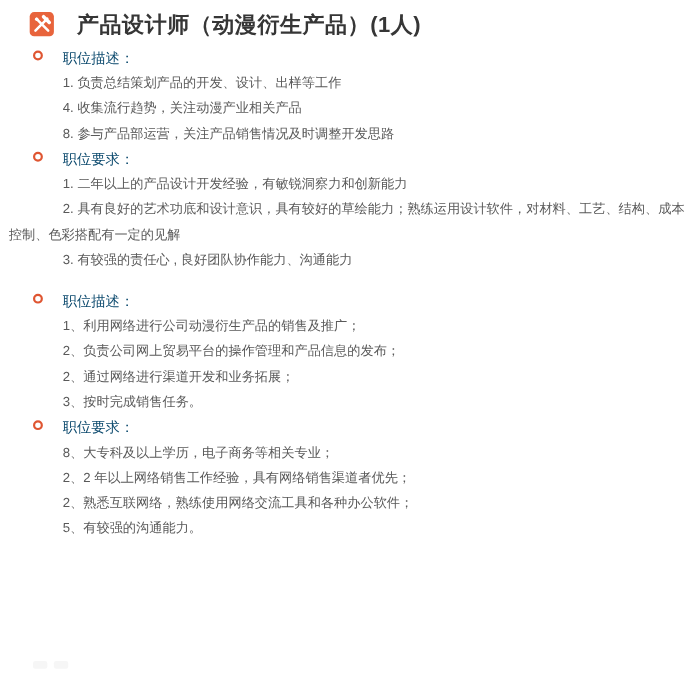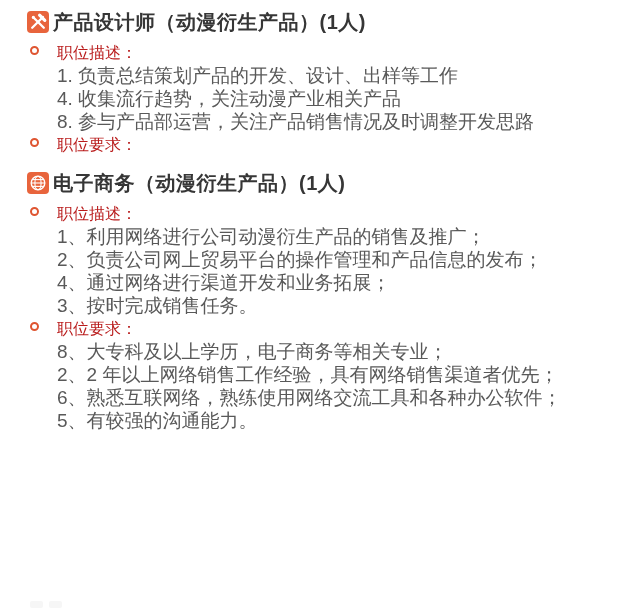--- a/index.html
+++ b/index.html
@@ -14,21 +14,21 @@
   }
   .page {
     padding: 9px 0 0 8px;
     width: 631px;
   }
   .section { }
   .section + .section { margin-top: 14px; }
   .section-header {
     display: flex;
     align-items: center;
-    gap: 4px;
+    gap: 21px;
     height: 26px;
     margin: 0 0 6px 19px;
   }
   .icon-box {
     width: 22px;
     height: 22px;
     border-radius: 4px;
     background: #e8643c;
     display: flex;
     align-items: center;
@@ -38,36 +38,36 @@
   .section-title {
     font-size: 20px;
     font-weight: bold;
     color: #363636;
     white-space: nowrap;
     letter-spacing: 0.5px;
   }
   .block-label {
     position: relative;
     line-height: 23px;
-    font-size: 16px;
-    color: #b91c1c;
+    font-size: 13px;
+    color: #0c4a6e;
     padding-left: 49px;
   }
   .ring {
     position: absolute;
     left: 22px;
     top: 5px;
     width: 9px;
     height: 9px;
     border: 2px solid #df5531;
     border-radius: 50%;
     background: transparent;
   }
   .job-item {
-    font-size: 19px;
+    font-size: 12px;
     line-height: 23px;
     color: #595959;
     text-indent: 49px;
     padding-right: 6px;
   }
   .peek {
     position: absolute;
     top: 601px;
     height: 7px;
     width: 13px;
@@ -103,57 +103,50 @@
           <p class="job-item">1. 负责总结策划产品的开发、设计、出样等工作</p>
           <p class="job-item">4. 收集流行趋势，关注动漫产业相关产品</p>
           <p class="job-item">8. 参与产品部运营，关注产品销售情况及时调整开发思路</p>
         </div>
     </div>
     <div class="block">
       <div class="block-label">
         <span class="ring"></span>
         <span>职位要求：</span>
       </div>
+      <div>
+          <p class="job-item">1. 二年以上的产品设计开发经验，有敏锐洞察力和创新能力</p>
+          <p class="job-item">2. 具有良好的艺术功底和设计意识，具有较好的草绘能力；熟练运用设计软件，对材料、工艺、结构、成本控制、色彩搭配有一定的见解</p>
+          <p class="job-item">3. 有较强的责任心 , 良好团队协作能力、沟通能力</p>
+        </div>
     </div>
   </div>
 
   <div class="section">
-    <div class="section-header">
-      <span class="icon-box">
-        <svg width="22" height="22" viewBox="0 0 22 22" aria-hidden="true">
-          <circle cx="11" cy="11" r="6.8" stroke="#ffffff" stroke-width="1.4" fill="none"></circle>
-          <ellipse cx="11" cy="11" rx="3.1" ry="6.8" stroke="#ffffff" stroke-width="1.1" fill="none"></ellipse>
-          <line x1="4.4" y1="11" x2="17.6" y2="11" stroke="#ffffff" stroke-width="1.1"></line>
-          <line x1="5.4" y1="7.6" x2="16.6" y2="7.6" stroke="#ffffff" stroke-width="1.1"></line>
-          <line x1="5.4" y1="14.4" x2="16.6" y2="14.4" stroke="#ffffff" stroke-width="1.1"></line>
-        </svg>
-      </span>
-      <span class="section-title">电子商务（动漫衍生产品）(1人)</span>
-    </div>
     <div class="block">
       <div class="block-label">
         <span class="ring"></span>
         <span>职位描述：</span>
       </div>
       <div>
           <p class="job-item">1、利用网络进行公司动漫衍生产品的销售及推广；</p>
           <p class="job-item">2、负责公司网上贸易平台的操作管理和产品信息的发布；</p>
-          <p class="job-item">4、通过网络进行渠道开发和业务拓展；</p>
+          <p class="job-item">2、通过网络进行渠道开发和业务拓展；</p>
           <p class="job-item">3、按时完成销售任务。</p>
         </div>
     </div>
     <div class="block">
       <div class="block-label">
         <span class="ring"></span>
         <span>职位要求：</span>
       </div>
       <div>
           <p class="job-item">8、大专科及以上学历，电子商务等相关专业；</p>
           <p class="job-item">2、2 年以上网络销售工作经验，具有网络销售渠道者优先；</p>
-          <p class="job-item">6、熟悉互联网络，熟练使用网络交流工具和各种办公软件；</p>
+          <p class="job-item">2、熟悉互联网络，熟练使用网络交流工具和各种办公软件；</p>
           <p class="job-item">5、有较强的沟通能力。</p>
         </div>
     </div>
   </div>
 
 </div>
 
 <div class="peek peek-1"></div>
 <div class="peek peek-2"></div>
 

